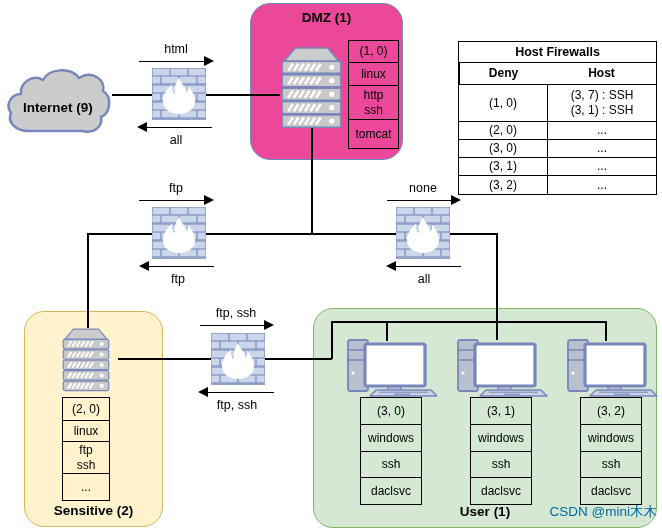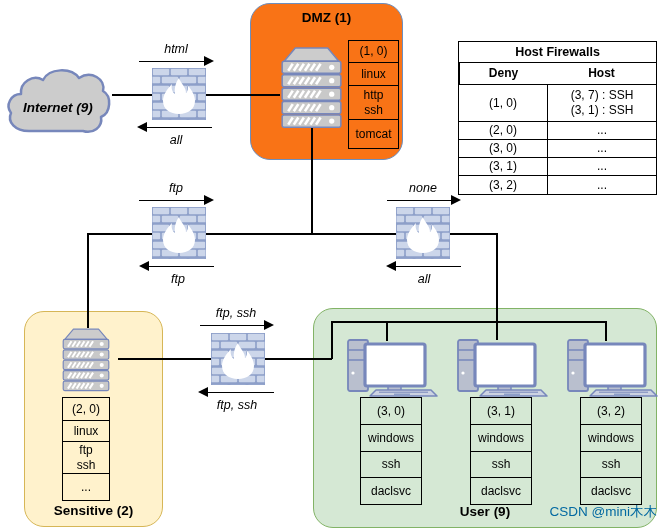--- a/index.html
+++ b/index.html
@@ -2,39 +2,39 @@
 <html><head>
 <meta charset="utf-8">
 <style>
   html,body { margin:0; padding:0; background:#fff; }
   #canvas {
     position:relative; width:662px; height:531px; background:#ffffff;
     font-family:"Liberation Sans", sans-serif; color:#000; overflow:hidden;
   }
   
   .zone { position:absolute; border-radius:20px; box-sizing:border-box; }
-  .zone.dmz       { left:250px; top:3px;   width:153px; height:157px; background:#f97316; border:1.5px solid #6c8ebf; }
+  .zone.dmz       { left:250px; top:3px;   width:153px; height:157px; background:#ec4899; border:1.5px solid #6c8ebf; }
   .zone.sensitive { left:24px;  top:311px; width:139px; height:216px; background:#fff2cc; border:1.5px solid #d6b656; }
   .zone.user      { left:313px; top:308px; width:344px; height:220px; background:#d5e8d4; border:1.5px solid #82b366; }
   .zone-label { position:absolute; font-weight:bold; font-size:13.5px; text-align:center; width:100%; }
   .zone.dmz .zone-label { top:6px; }
   .zone.sensitive .zone-label { bottom:8px; }
   .zone.user .zone-label { bottom:8px; }
 
   
   .hline { position:absolute; height:1.6px; background:#000; }
   .vline { position:absolute; width:1.6px;  background:#000; }
 
   
   .arr { position:absolute; height:0; border-top:1.6px solid #000; }
   .arr.right::after { content:""; position:absolute; right:-2px; top:-6px;
     border:5px solid transparent; border-left:10px solid #000; border-right:0; }
   .arr.left::before { content:""; position:absolute; left:-2px; top:-6px;
     border:5px solid transparent; border-right:10px solid #000; border-left:0; }
-  .edge-label { position:absolute; font-size:12.5px; text-align:center;font-style:italic; }
+  .edge-label { position:absolute; font-size:12.5px; text-align:center; }
 
   
   .htable { position:absolute; border:1px solid #000; box-sizing:border-box;
     display:flex; flex-direction:column; background:transparent; }
   .hrow { box-sizing:border-box; border-bottom:1px solid #000; display:flex;
     flex-direction:column; align-items:center; justify-content:center;
     font-size:12px; line-height:1.2; text-align:center; }
   .hrow:last-child { border-bottom:none; }
 
   
@@ -110,21 +110,21 @@
 
 <div id="canvas">
 
   <div class="zone dmz">
     <div class="zone-label">DMZ (1)</div>
   </div>
   <div class="zone sensitive">
     <div class="zone-label">Sensitive (2)</div>
   </div>
   <div class="zone user">
-    <div class="zone-label">User (9)</div>
+    <div class="zone-label">User (1)</div>
   </div>
 
   <div class="hline" style="left:112px;top:94px;width:40px"></div>
   <div class="hline" style="left:204px;top:94px;width:76px"></div>
   <div class="vline" style="left:311px;top:128px;height:106px"></div>
   <div class="hline" style="left:87px;top:233px;width:410px"></div>
   <div class="vline" style="left:87px;top:233px;height:95px"></div>
   <div class="vline" style="left:496px;top:233px;height:107px"></div>
   <div class="hline" style="left:118px;top:358px;width:214px"></div>
   <div class="vline" style="left:331px;top:322px;height:37px"></div>

